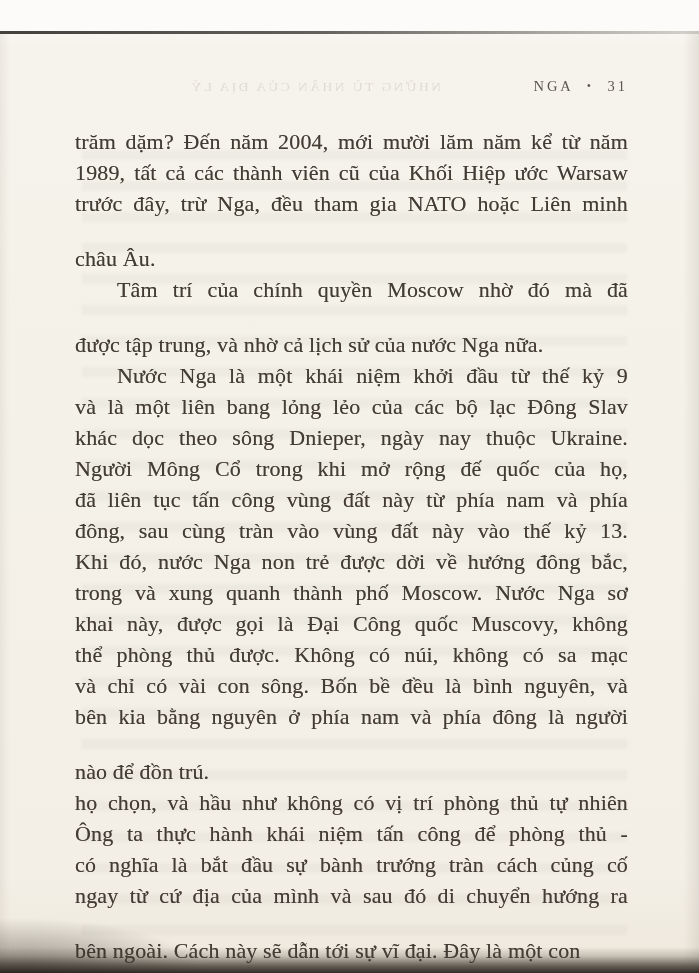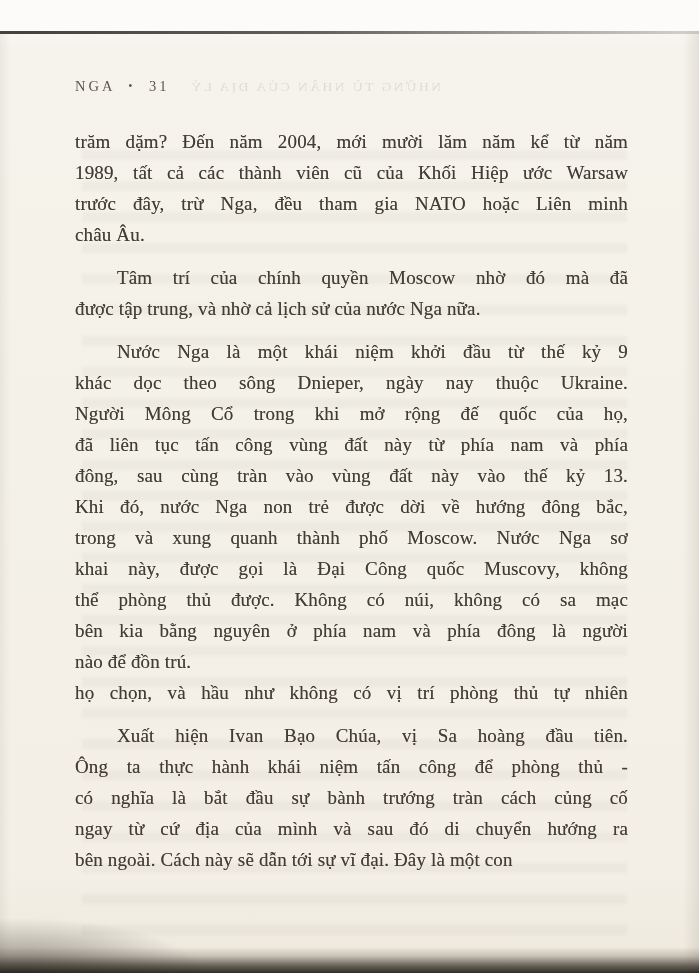--- a/index.html
+++ b/index.html
@@ -72,49 +72,49 @@
       rgba(120,108,92,0.05) 0px, rgba(120,108,92,0.05) 10px,
       rgba(120,108,92,0) 10px, rgba(120,108,92,0) 31px);
     filter: blur(1.6px);
     pointer-events: none;
   }
 
   
   .header {
     position: absolute;
     top: 78px; left: 75px; right: 71px;
-    text-align: left;
+    text-align: right;
     font-size: 14.5px;
     letter-spacing: 3px;
     color: #5d564e;
   }
   .header .dot {
     margin: 0 7px;
     font-size: 12px;
     vertical-align: 1px;
   }
 
   
   .page-text {
     position: absolute;
     top: 126px; left: 75px; width: 553px;
     color: #433c34;
-    font-size: 19px;
+    font-size: 22px;
     line-height: 31px;
     letter-spacing: 0.15px;
     text-shadow: 0 0 0.5px rgba(67,60,52,0.55);
   }
   .paragraph { margin: 0; }
   .line {
     text-align: justify;
     text-align-last: justify;
     white-space: normal;
   }
-  .line.last { text-align-last: left; }
-  .line.indent { text-indent: 42px; margin-top: 12px; }
+  .line.last { text-align-last: left; margin-top: 24px; }
+  .line.indent { text-indent: 42px; }
 </style>
 </head>
 <body>
 
 <div class="page">
 
   <div class="scan-top"></div>
   <div class="scan-line"></div>
 
   <div class="bleed-header">NHỮNG TÙ NHÂN CỦA ĐỊA LÝ</div>
@@ -133,34 +133,35 @@
         <div class="line">1989, tất cả các thành viên cũ của Khối Hiệp ước Warsaw</div>
         <div class="line">trước đây, trừ Nga, đều tham gia NATO hoặc Liên minh</div>
         <div class="line last">châu Âu.</div>
       </div>
       <div class="paragraph">
         <div class="line indent">Tâm trí của chính quyền Moscow nhờ đó mà đã</div>
         <div class="line last">được tập trung, và nhờ cả lịch sử của nước Nga nữa.</div>
       </div>
       <div class="paragraph">
         <div class="line indent">Nước Nga là một khái niệm khởi đầu từ thế kỷ 9</div>
+        <div class="line">và là một liên bang lỏng lẻo của các bộ lạc Đông Slav</div>
         <div class="line">khác dọc theo sông Dnieper, ngày nay thuộc Ukraine.</div>
         <div class="line">Người Mông Cổ trong khi mở rộng đế quốc của họ,</div>
         <div class="line">đã liên tục tấn công vùng đất này từ phía nam và phía</div>
         <div class="line">đông, sau cùng tràn vào vùng đất này vào thế kỷ 13.</div>
         <div class="line">Khi đó, nước Nga non trẻ được dời về hướng đông bắc,</div>
         <div class="line">trong và xung quanh thành phố Moscow. Nước Nga sơ</div>
         <div class="line">khai này, được gọi là Đại Công quốc Muscovy, không</div>
         <div class="line">thể phòng thủ được. Không có núi, không có sa mạc</div>
+        <div class="line">và chỉ có vài con sông. Bốn bề đều là bình nguyên, và</div>
         <div class="line">bên kia bằng nguyên ở phía nam và phía đông là người</div>
         <div class="line last">nào để đồn trú.</div>
         <div class="line">họ chọn, và hầu như không có vị trí phòng thủ tự nhiên</div>
       </div>
       <div class="paragraph">
-        <div class="line indent">Xuất hiện Ivan Bạo Chúa, vị Sa hoàng đầu tiên.</div>
         <div class="line">Ông ta thực hành khái niệm tấn công để phòng thủ -</div>
         <div class="line">có nghĩa là bắt đầu sự bành trướng tràn cách củng cố</div>
         <div class="line">ngay từ cứ địa của mình và sau đó di chuyển hướng ra</div>
         <div class="line last">bên ngoài. Cách này sẽ dẫn tới sự vĩ đại. Đây là một con</div>
       </div>
     </div>
 
   <div class="edge-left"></div>
   <div class="edge-right"></div>
   <div class="corner-smudge"></div>

